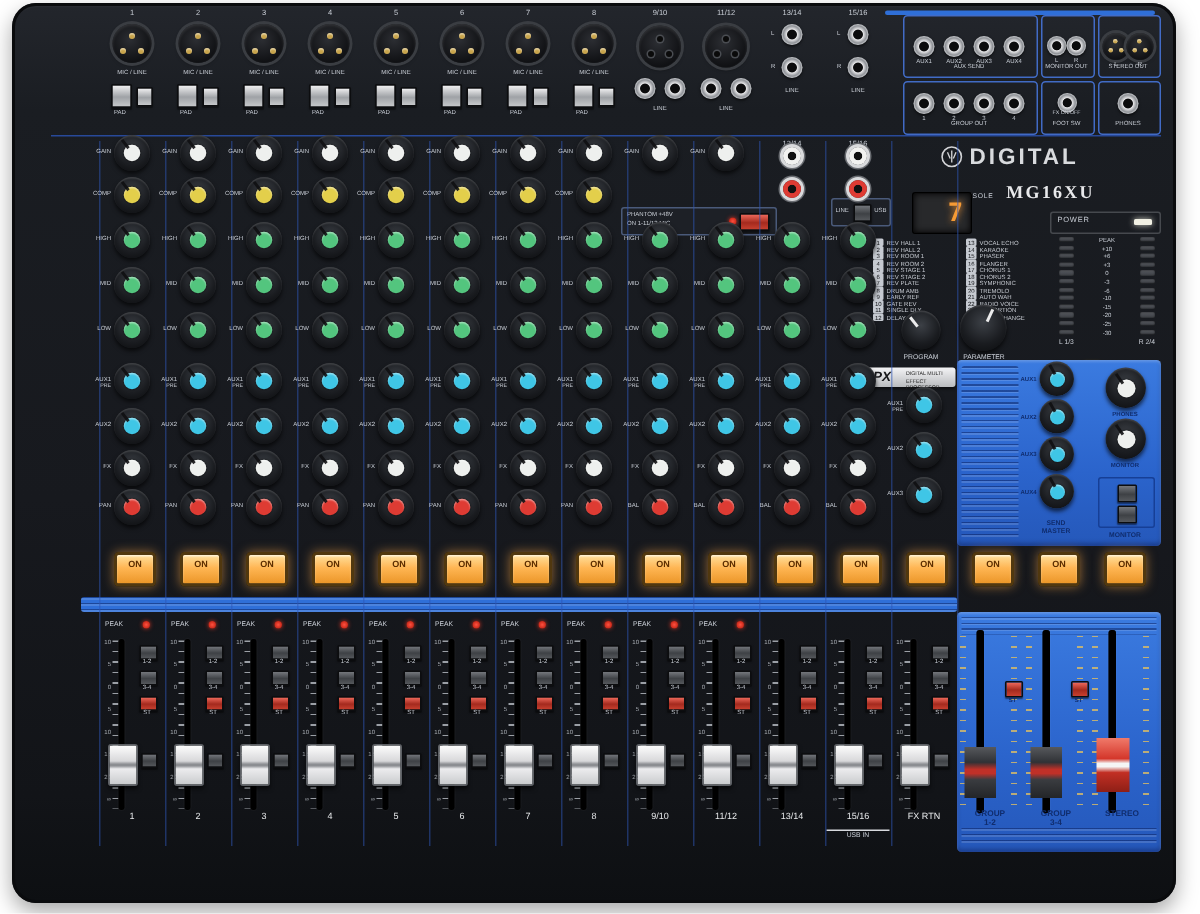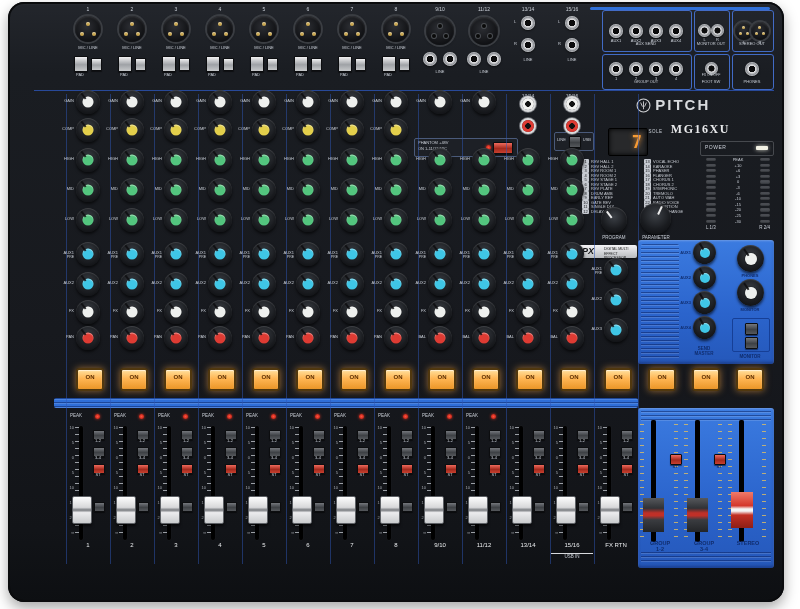--- a/index.html
+++ b/index.html
@@ -58,21 +58,21 @@
   <div id="mixer">
 
     <div class="abs" style="left:582px;top:5px;width:180px;height:3px;background:#2f6fd8;border-radius:2px;"></div>
     <div class="abs hline" style="left:26px;top:88px;width:740px;"></div>
 
     <div class="abs" style="left:560px;top:94px;width:210px;height:22px;text-align:center;">
       <svg width="15" height="15" viewBox="0 0 20 20" style="vertical-align:-3px;">
         <circle cx="10" cy="10" r="8.6" fill="none" stroke="#d2d3d6" stroke-width="1.4"></circle>
         <path d="M10 4.5 V15 M6.2 6 L8.6 11.5 M13.8 6 L11.4 11.5" fill="none" stroke="#d2d3d6" stroke-width="1.2"></path>
       </svg>
-      <span class="txt" style="font-size:15px;font-weight:bold;letter-spacing:2px;color:#d8dadd;">PITCH</span>
+      <span class="txt" style="font-size:15px;font-weight:bold;letter-spacing:2px;color:#d8dadd;">DIGITAL</span>
     </div>
     <div class="abs ctr" style="left:560px;top:117px;width:210px;">
       <span class="txt" style="font-size:4.5px;letter-spacing:.5px;margin-right:4px;">MIXING CONSOLE</span>
       <span style="font-family:'Liberation Serif', serif;font-size:12px;font-weight:bold;letter-spacing:1.5px;color:#e8e9eb;">MG16XU</span>
     </div>
 
     <div class="abs" style="left:692px;top:139px;width:72px;height:13px;border:1px solid #46494e;border-radius:2px;">
       <span class="txt" style="position:absolute;left:4px;top:3px;font-size:5px;letter-spacing:.5px;">POWER</span>
       <span style="position:absolute;right:5px;top:4px;width:12px;height:4px;background:#f2f1e4;border-radius:1px;box-shadow:0 0 4px rgba(255,255,240,.8);"></span>
     </div>

